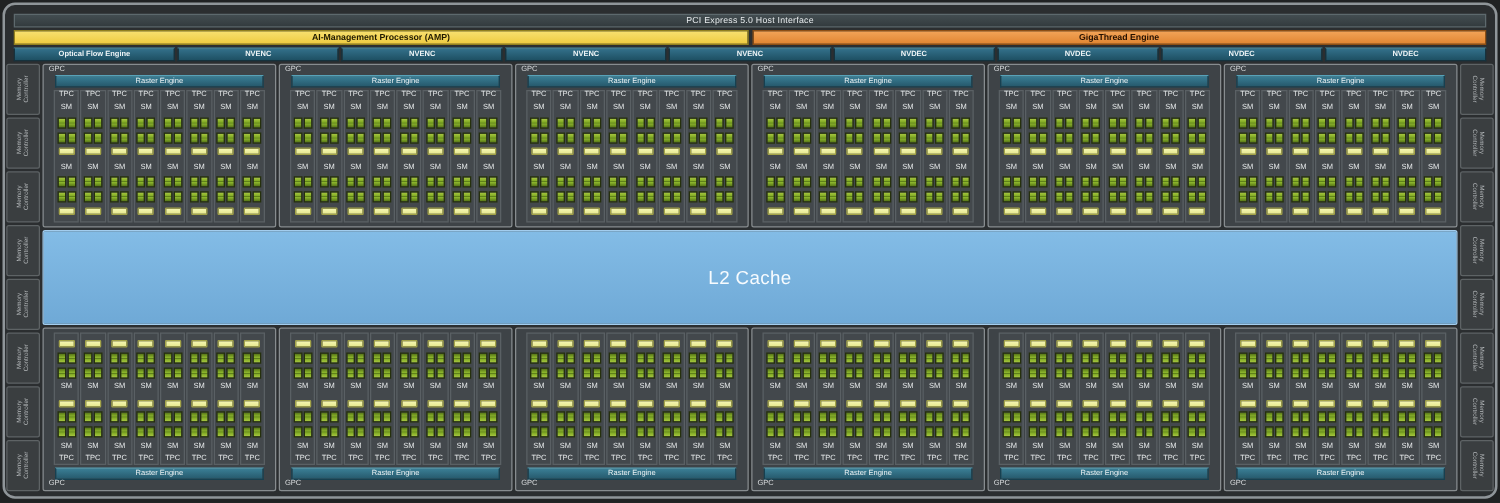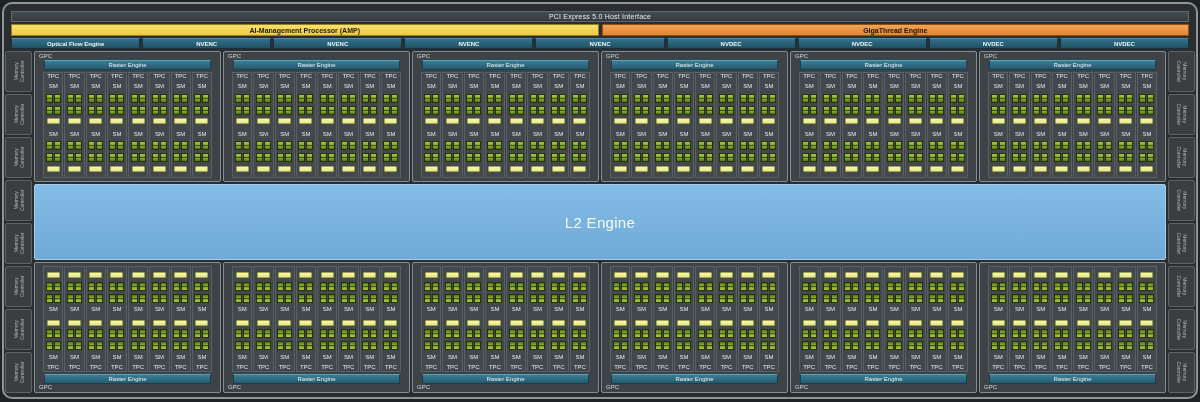--- a/index.html
+++ b/index.html
@@ -1493,21 +1493,21 @@
                     <div class="core"></div>
                     <div class="core"></div>
                   </div>
                   <div class="ybar"></div>
                 </div>
               </div>
             </div>
           </div>
         </div>
       <div class="l2">
-        <span>L2 Engine</span>
+        <span>L2 Cache</span>
       </div>
       <div class="gpcrow" id="gpcBottom">
           <div class="gpc flip">
             <div class="gpctag">GPC</div>
             <div class="raster">
               <span>Raster Engine</span>
             </div>
             <div class="tpcrow">
               <div class="tpc">
                 <div class="tag">TPC</div>

